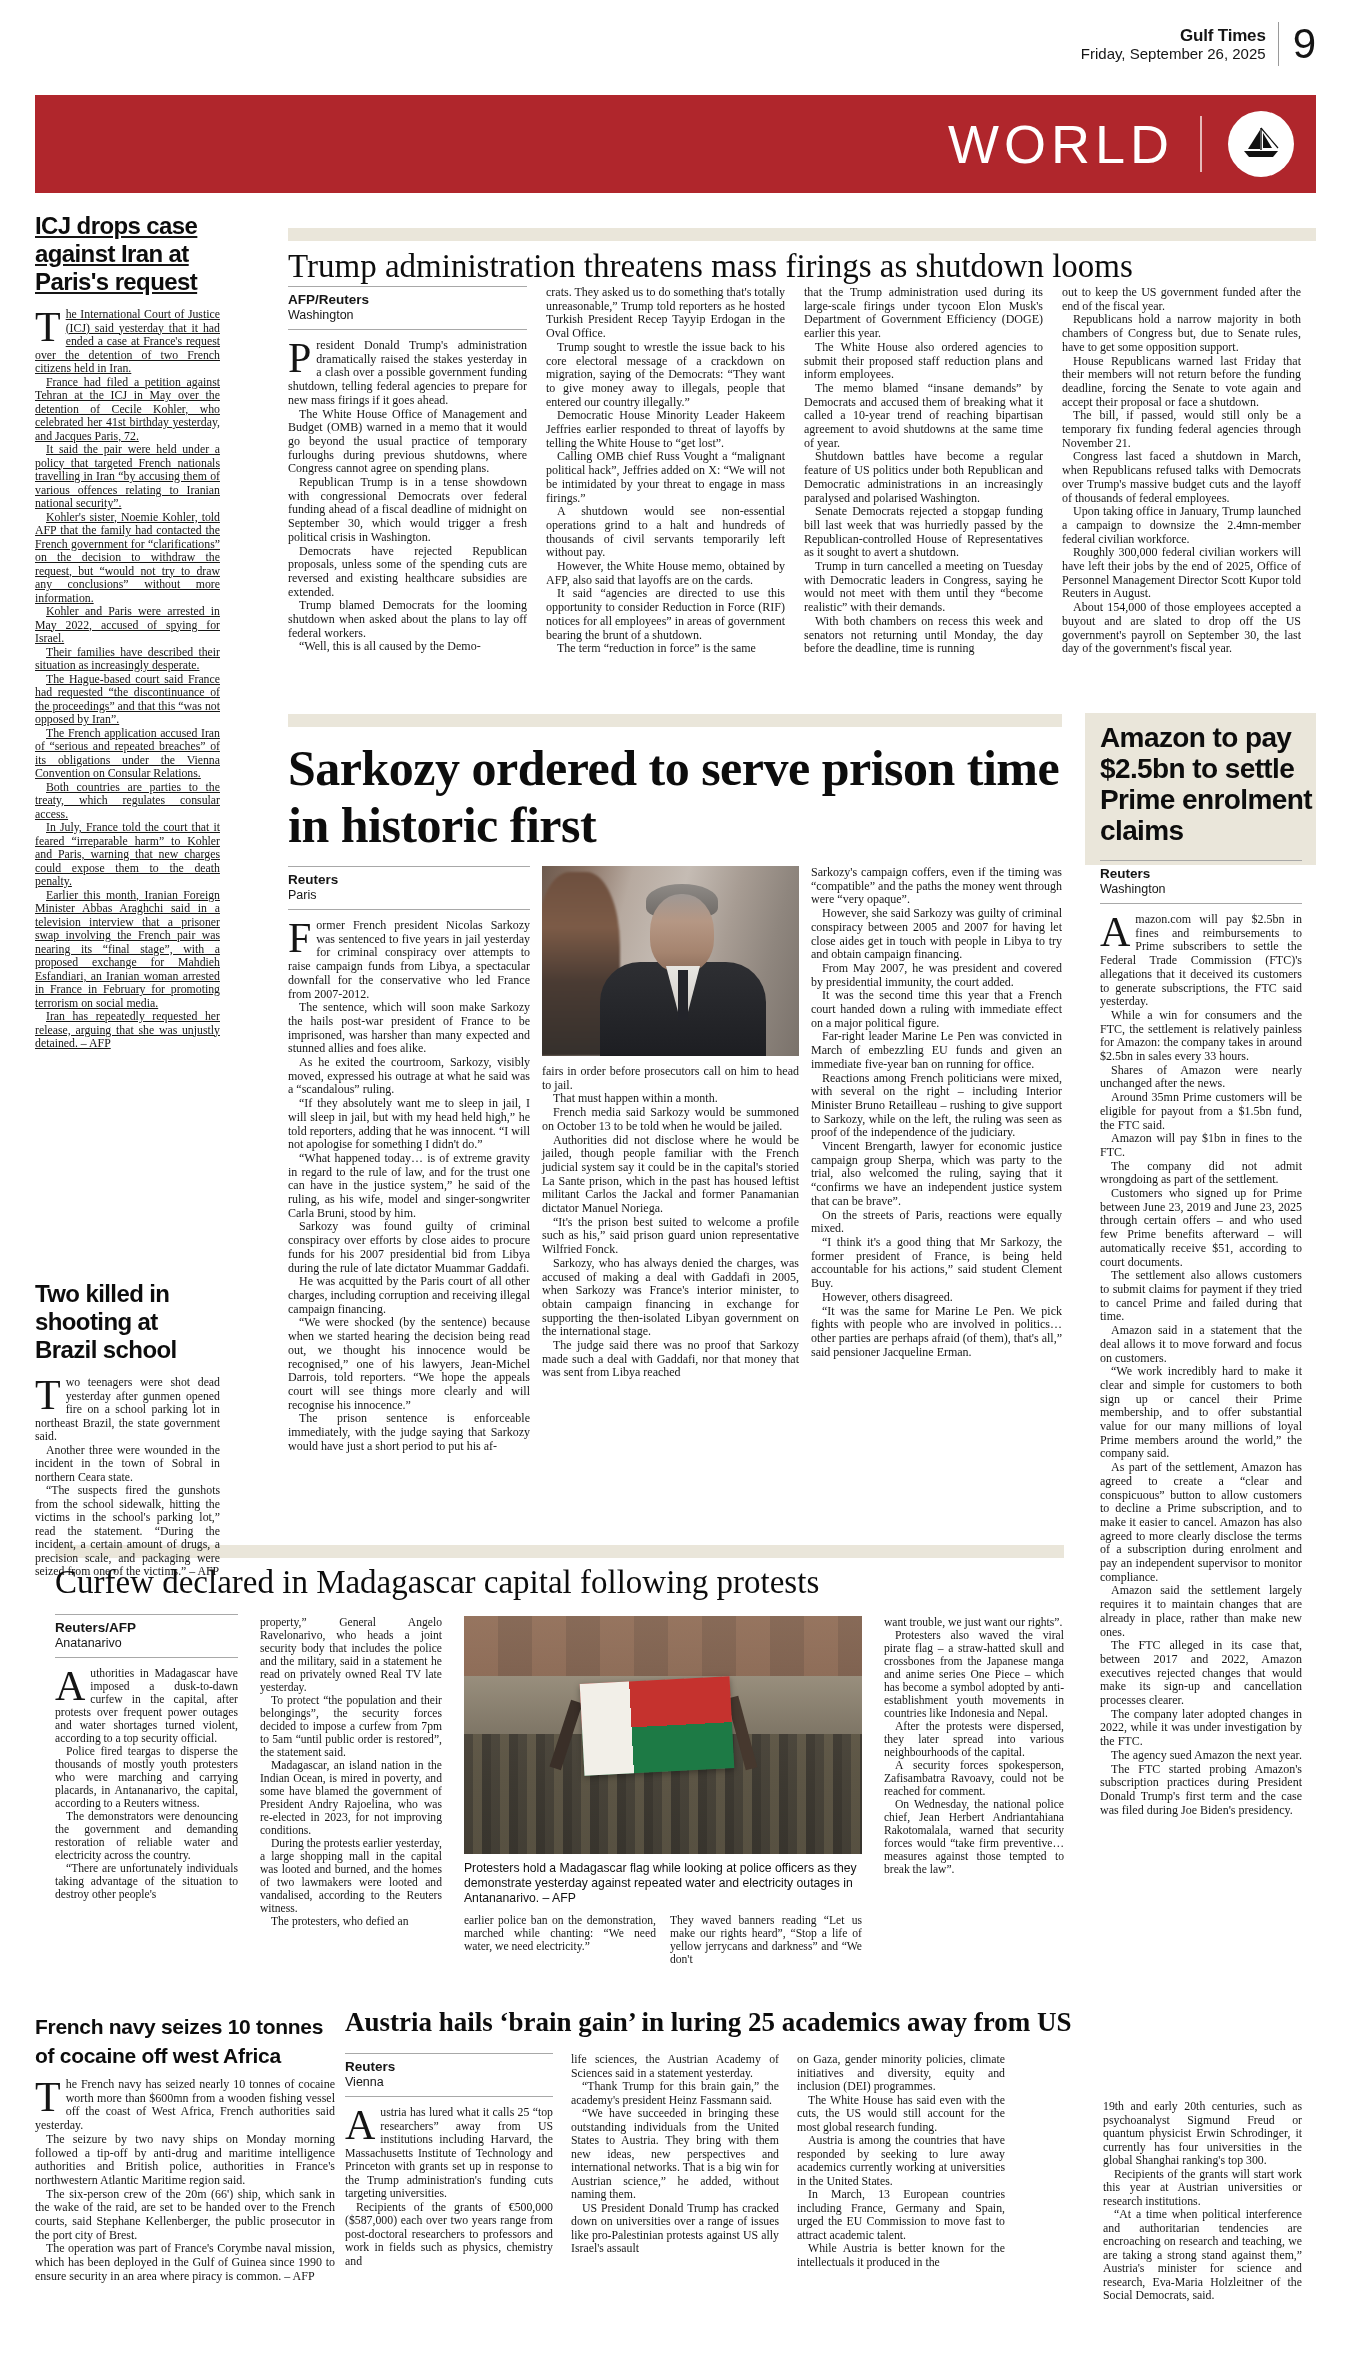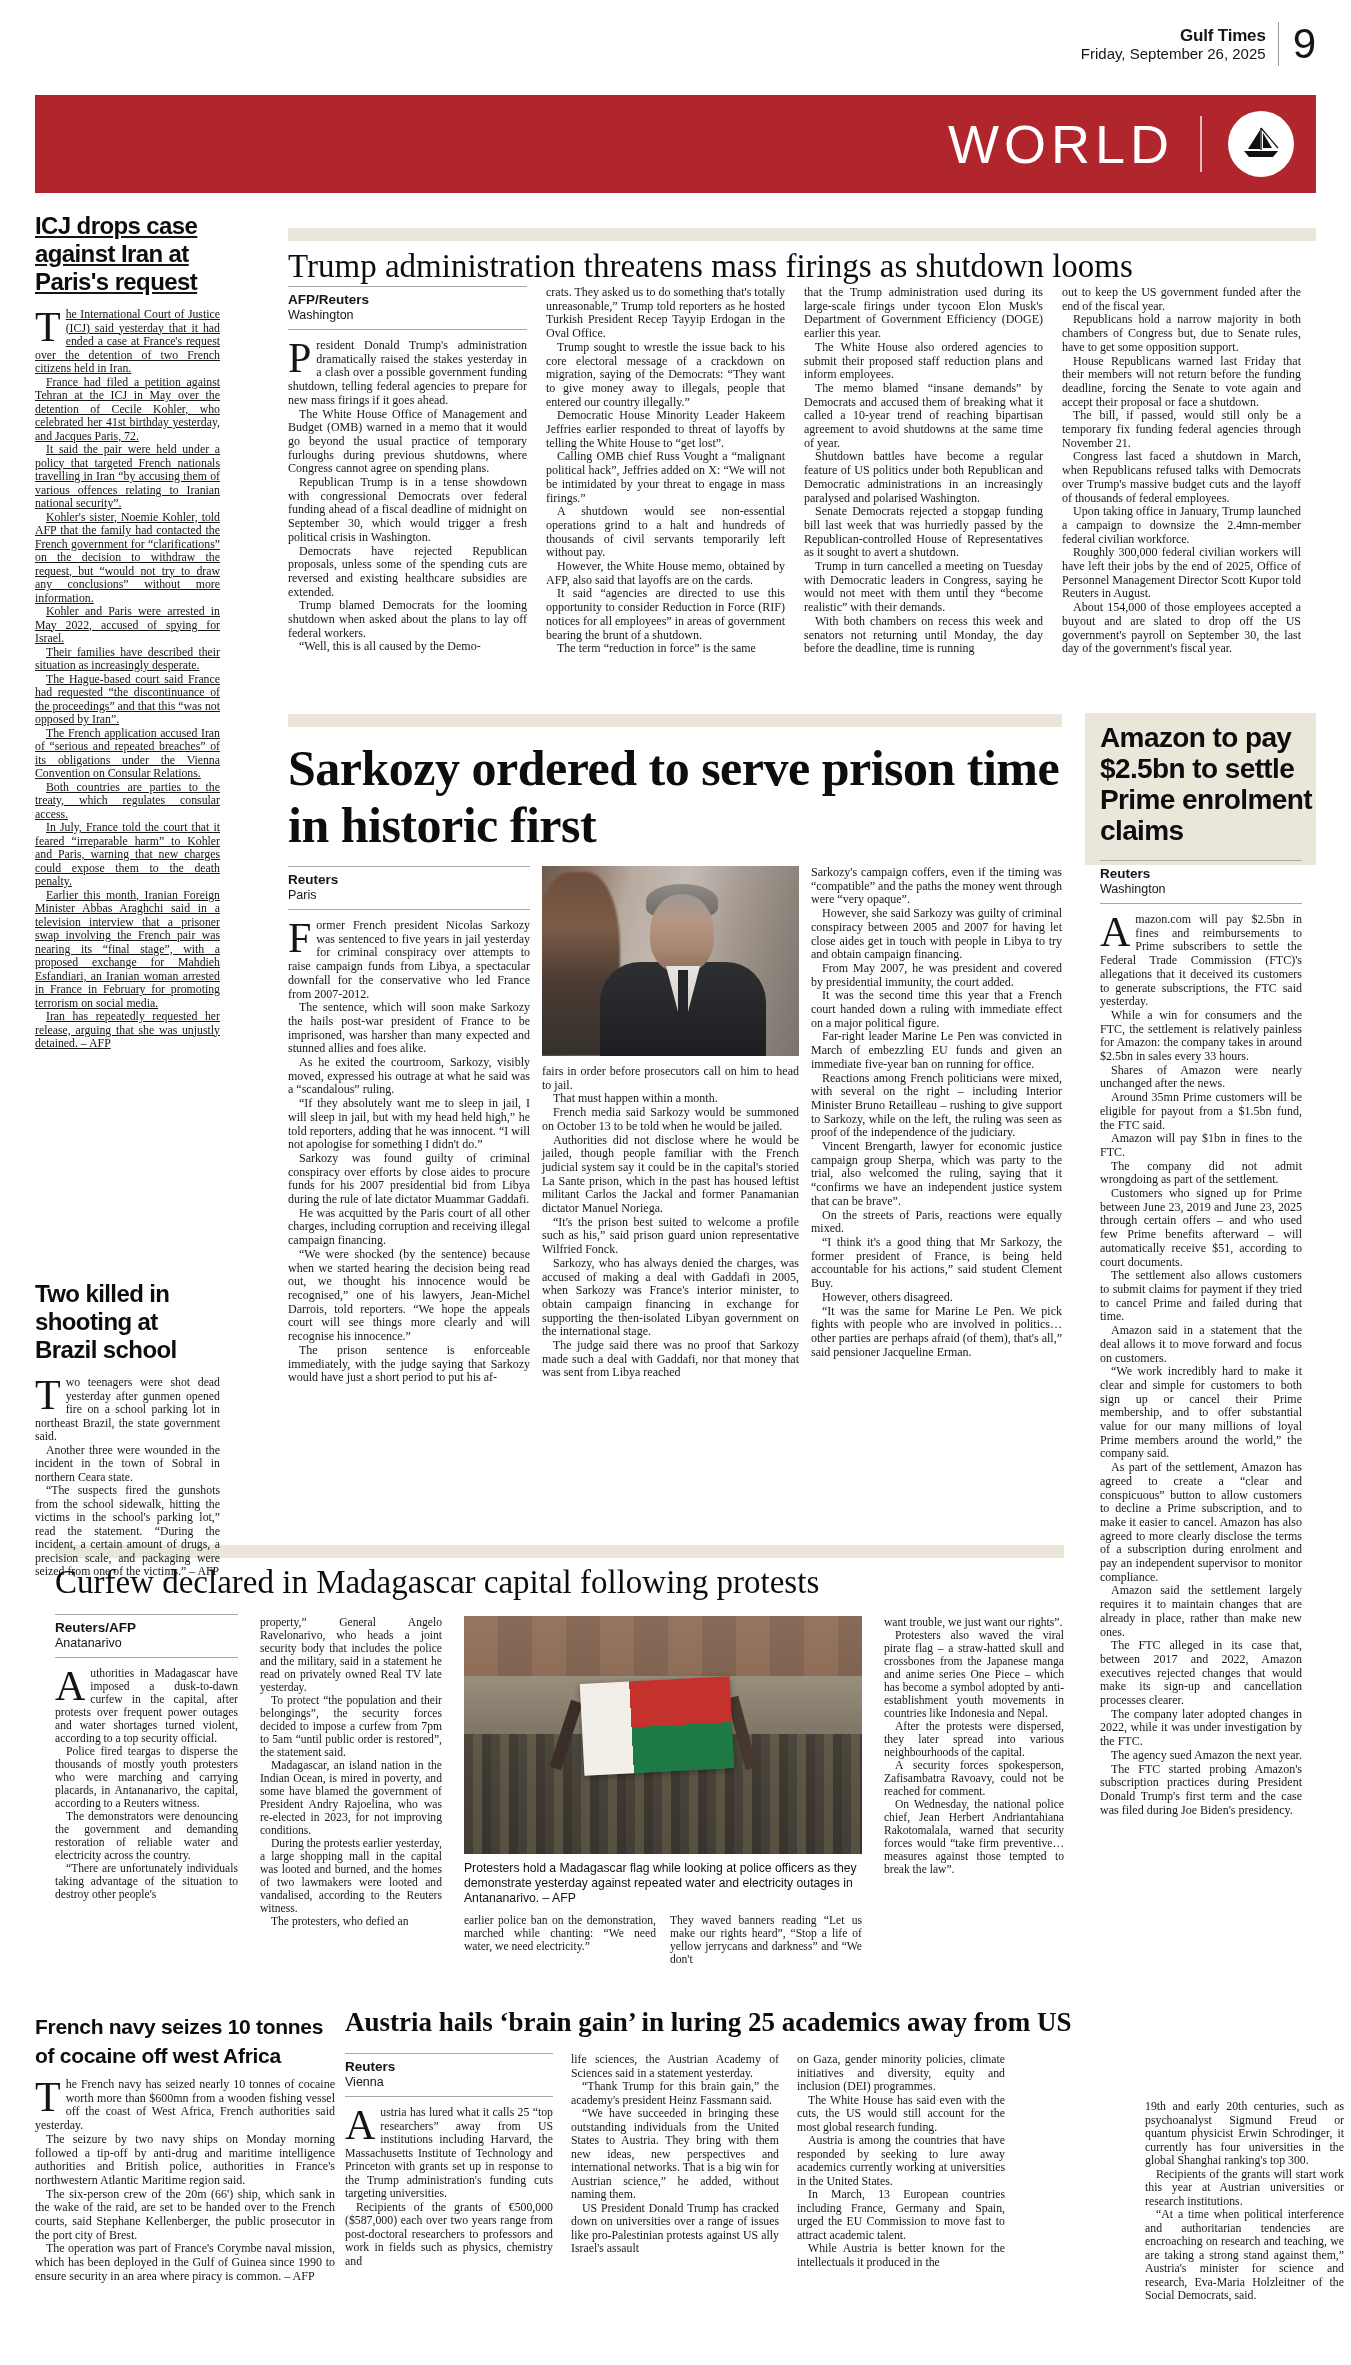--- a/index.html
+++ b/index.html
@@ -107,21 +107,21 @@
   
   .navy{top:2012px;left:35px;width:300px;}
   .navy .hl{font-size:21px;line-height:29px;margin-bottom:8px;letter-spacing:-0.3px;}
   .navy .body{font-size:12px;line-height:13.7px;}
 
   
   .austria{top:2005px;left:345px;width:660px;}
   .austria .hl{font-size:27px;line-height:34px;font-weight:700;white-space:nowrap;margin-bottom:14px;}
   .austria .cols{display:flex;gap:18px;}
   .at-col{width:208px;font-size:11.8px;line-height:13.5px;max-height:300px;overflow:hidden;}
-  .austria-c4{top:2100px;left:1103px;width:199px;font-size:11.8px;line-height:13.5px;max-height:258px;overflow:hidden;margin-left:42px;}
+  .austria-c4{top:2100px;left:1103px;width:199px;font-size:11.8px;line-height:13.5px;max-height:258px;overflow:hidden;}
 </style>
 </head>
 <body>
 
 <div class="page">
 
   <div class="abs masthead">
     <div class="mast-text">
       <div class="mast-paper">Gulf Times</div>
       <div class="mast-date">Friday, September 26, 2025</div>
@@ -224,20 +224,21 @@
       <div class="sz-c1">
         <div class="byline">
           <div class="agency">Reuters</div>
           <div class="city">Paris</div>
         </div>
         <div>
             <p class="first dc">Former French president Nicolas Sarkozy was sentenced to five years in jail yesterday for criminal conspiracy over attempts to raise campaign funds from Libya, a spectacular downfall for the conservative who led France from 2007-2012.</p>
             <p>The sentence, which will soon make Sarkozy the hails post-war president of France to be imprisoned, was harsher than many expected and stunned allies and foes alike.</p>
             <p>As he exited the courtroom, Sarkozy, visibly moved, expressed his outrage at what he said was a “scandalous” ruling.</p>
             <p>“If they absolutely want me to sleep in jail, I will sleep in jail, but with my head held high,” he told reporters, adding that he was innocent. “I will not apologise for something I didn't do.”</p>
+            <p>“What happened today… is of extreme gravity in regard to the rule of law, and for the trust one can have in the justice system,” he said of the ruling, as his wife, model and singer-songwriter Carla Bruni, stood by him.</p>
             <p>Sarkozy was found guilty of criminal conspiracy over efforts by close aides to procure funds for his 2007 presidential bid from Libya during the rule of late dictator Muammar Gaddafi.</p>
             <p>He was acquitted by the Paris court of all other charges, including corruption and receiving illegal campaign financing.</p>
             <p>“We were shocked (by the sentence) because when we started hearing the decision being read out, we thought his innocence would be recognised,” one of his lawyers, Jean-Michel Darrois, told reporters. “We hope the appeals court will see things more clearly and will recognise his innocence.”</p>
             <p>The prison sentence is enforceable immediately, with the judge saying that Sarkozy would have just a short period to put his af-</p>
           </div>
       </div>
       <div class="sz-c2">
         <div class="photo-sarkozy">
           <div class="bruni"></div>
           <div class="suit"></div>

